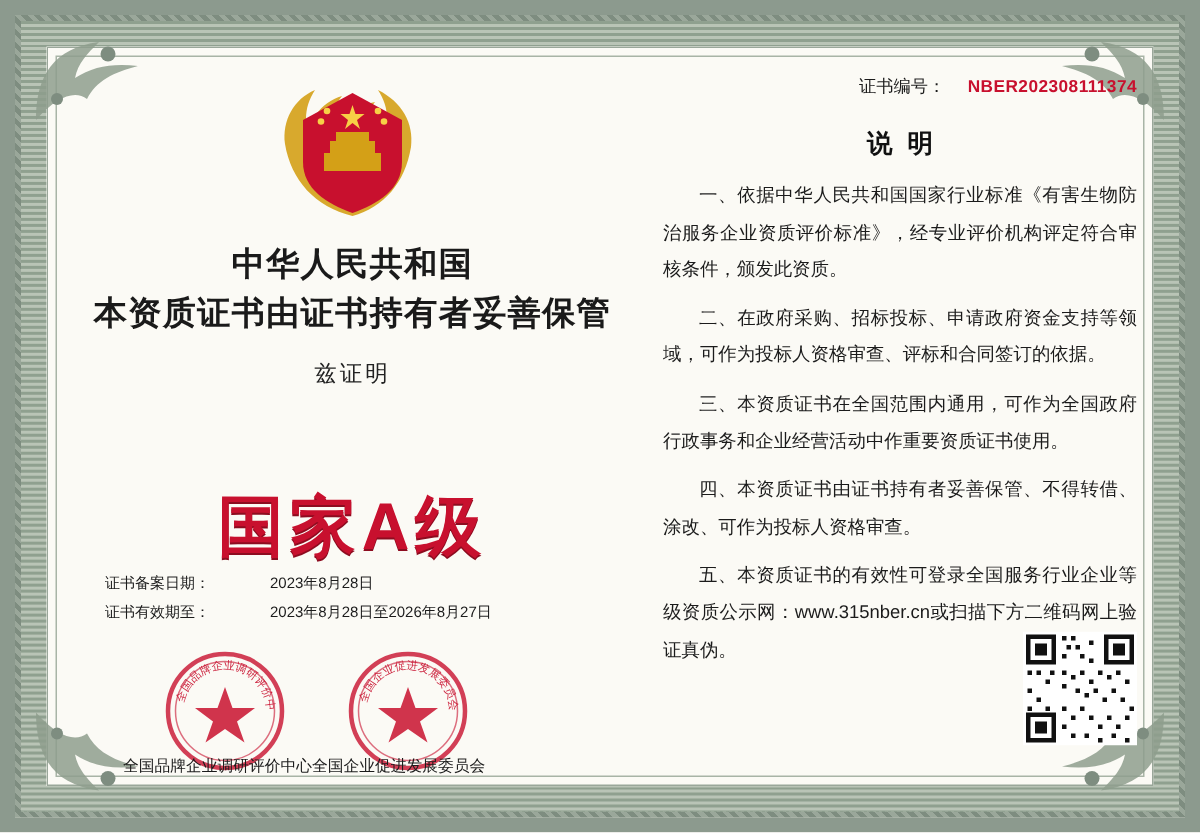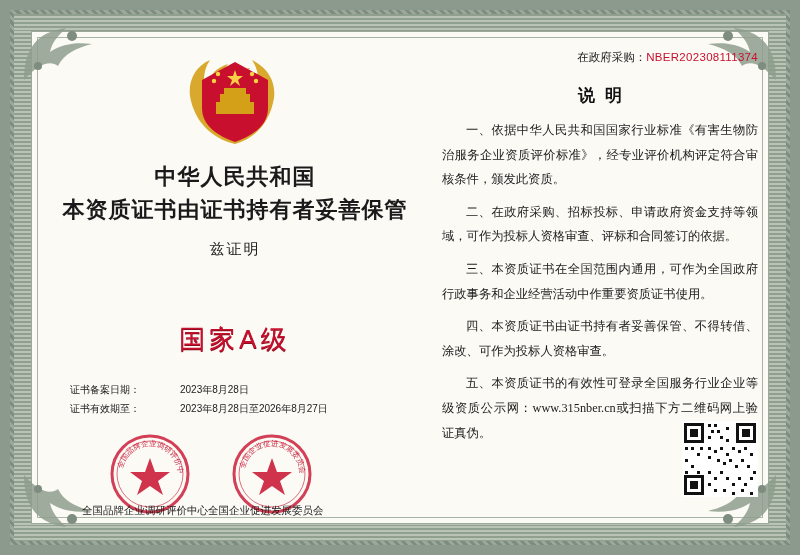--- a/index.html
+++ b/index.html
@@ -118,22 +118,22 @@
     left: 0; right: 0;
     font-size: 17px;
     font-weight: bold;
     color: #111;
     letter-spacing: 1px;
   }
   .grade {
     position: absolute;
     top: 282px;
     left: 0; right: 0;
-    font-size: 26px;
-    font-weight: normal;
+    font-size: 44px;
+    font-weight: bold;
     color: #c8102e;
     letter-spacing: 4px;
     text-shadow: 0 1px 0 #8d0c20;
   }
   .dates {
     position: absolute;
     top: 340px;
     left: 30px;
     right: 6px;
     font-size: 10px;
@@ -177,22 +177,23 @@
   }
   .cert-no {
     position: absolute;
     top: 10px; right: 2px;
     font-size: 11.5px;
     color: #1b1b1b;
     white-space: nowrap;
   }
   .cert-no .num {
     color: #c8102e;
-    font-weight: normal;
+    font-weight: bold;
     letter-spacing: 0.3px;
+    margin-left: 15px;
   }
   .notice-title {
     position: absolute;
     top: 44px;
     left: 0; right: 0;
     text-align: center;
     font-size: 17px;
     font-weight: bold;
     color: #111;
     letter-spacing: 10px;
@@ -204,21 +205,20 @@
     left: 2px;
     width: 316px;
     font-size: 12.3px;
     color: #1b1b1b;
     line-height: 2.0;
     text-align: justify;
   }
   .notice-body p {
     margin: 0 0 8px 0;
     text-indent: 24px;
-    font-family: Liberation Serif, serif;
   }
   .qr {
     position: absolute;
     right: 2px;
     bottom: 18px;
     width: 76px;
     height: 76px;
   }
 </style>
 </head>
@@ -329,21 +329,21 @@
           </svg>
         </div>
         <div class="seal-caption one">全国品牌企业调研评价中心</div>
         <div class="seal-caption two">全国企业促进发展委员会</div>
       </div>
     </div>
 
     <div class="right-col">
 
       <div class="cert-no">
-        <span>在政府采购：</span><span class="num">NBER202308111374</span>
+        <span>证书编号：</span><span class="num">NBER202308111374</span>
       </div>
 
       <div class="notice-title">说明</div>
 
       <div class="notice-body">
         <p>一、依据中华人民共和国国家行业标准《有害生物防治服务企业资质评价标准》，经专业评价机构评定符合审核条件，颁发此资质。</p>
         <p>二、在政府采购、招标投标、申请政府资金支持等领域，可作为投标人资格审查、评标和合同签订的依据。</p>
         <p>三、本资质证书在全国范围内通用，可作为全国政府行政事务和企业经营活动中作重要资质证书使用。</p>
         <p>四、本资质证书由证书持有者妥善保管、不得转借、涂改、可作为投标人资格审查。</p>
         <p>五、本资质证书的有效性可登录全国服务行业企业等级资质公示网：www.315nber.cn或扫描下方二维码网上验证真伪。</p>

